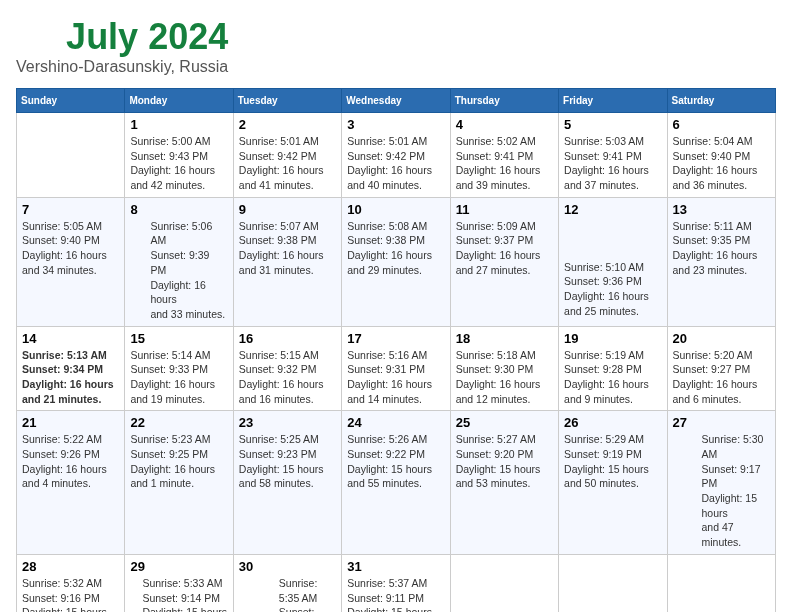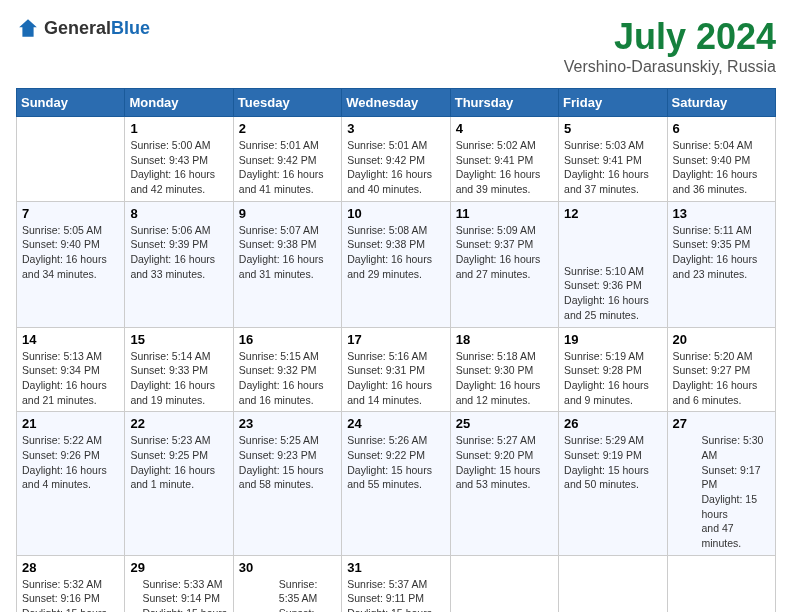--- a/index.html
+++ b/index.html
@@ -50,21 +50,21 @@
     table {
       width: 100%;
       border-collapse: collapse;
       font-size: 11px;
     }
     th {
       background-color: #2b6cb0;
       color: #fff;
       padding: 6px 4px;
       text-align: left;
-      font-size: 13px;
+      font-size: 10px;
       font-weight: bold;
       border: 1px solid #1a5a9a;
     }
     td {
       border: 1px solid #ccc;
       vertical-align: top;
       padding: 4px 5px;
       height: 80px;
       width: 14.28%;
       background: #fff;
@@ -87,28 +87,20 @@
       background: #f5f8ff;
     }
     tr:nth-child(odd) td {
       background: #fff;
     }
   </style>
 </head>
 <body>
 
 <div class="header">
-  <div class="logo">
-    <svg class="logo-icon" viewBox="0 0 30 30">
-      <polygon points="15,4 26,14 22,14 22,26 8,26 8,14 4,14" fill="#1a6bb5"></polygon>
-    </svg>
-    <div>
-      <span class="logo-text-general">General</span><span class="logo-text-blue">Blue</span>
-    </div>
-  </div>
   <div class="title-block">
     <div class="month-year">July 2024</div>
     <div class="location">Vershino-Darasunskiy, Russia</div>
   </div>
 </div>
 
 <table>
   <thead>
     <tr>
     <th>Sunday</th>
@@ -169,21 +161,21 @@
       <tr>
         <td>
           <span class="day-num">7</span>
           <div class="day-info" style="white-space: pre-line;">Sunrise: 5:05 AM
 Sunset: 9:40 PM
 Daylight: 16 hours
 and 34 minutes.</div>
         </td>
         <td>
           <span class="day-num">8</span>
-          <div class="day-info" style="white-space: pre-line;">Sunrise: 5:06 AM
+          <div class="day-info" style="white-space: pre-line; margin-left: 20px;">Sunrise: 5:06 AM
 Sunset: 9:39 PM
 Daylight: 16 hours
 and 33 minutes.</div>
         </td>
         <td>
           <span class="day-num">9</span>
           <div class="day-info" style="white-space: pre-line;">Sunrise: 5:07 AM
 Sunset: 9:38 PM
 Daylight: 16 hours
 and 31 minutes.</div>
@@ -213,21 +205,21 @@
           <span class="day-num">13</span>
           <div class="day-info" style="white-space: pre-line;">Sunrise: 5:11 AM
 Sunset: 9:35 PM
 Daylight: 16 hours
 and 23 minutes.</div>
         </td>
       </tr>
       <tr>
         <td>
           <span class="day-num">14</span>
-          <div class="day-info" style="white-space: pre-line;">Sunrise: 5:13 AM
+          <div class="day-info" style="white-space: pre-line; font-weight: bold;">Sunrise: 5:13 AM
 Sunset: 9:34 PM
 Daylight: 16 hours
 and 21 minutes.</div>
         </td>
         <td>
           <span class="day-num">15</span>
           <div class="day-info" style="white-space: pre-line;">Sunrise: 5:14 AM
 Sunset: 9:33 PM
 Daylight: 16 hours
 and 19 minutes.</div>

